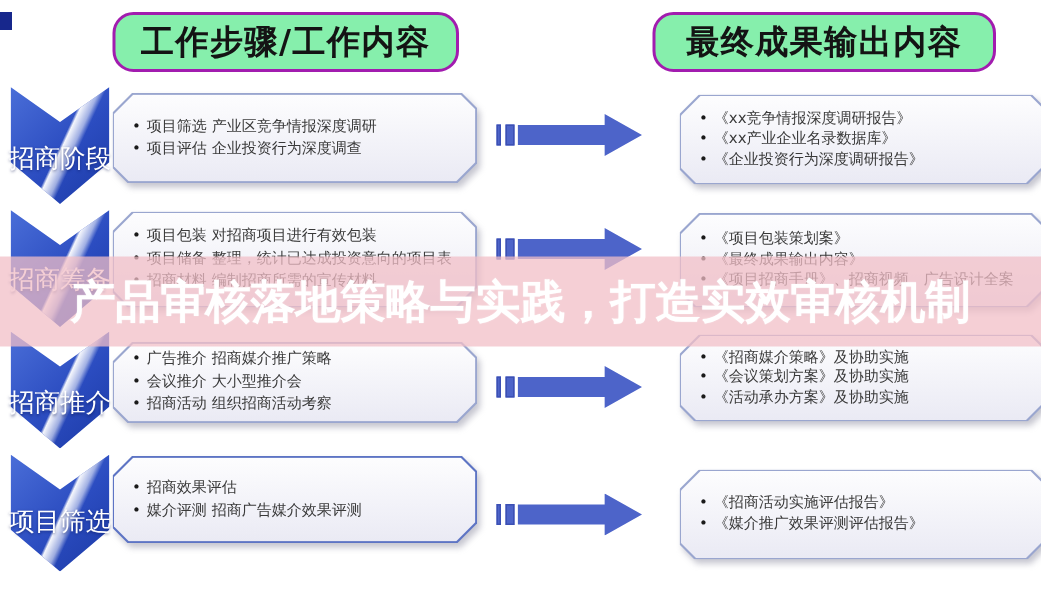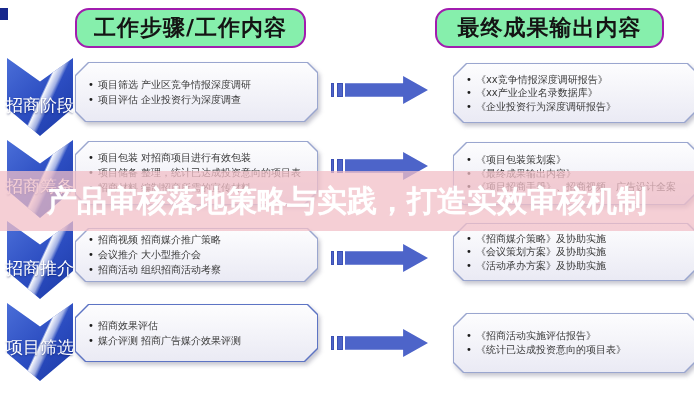--- a/index.html
+++ b/index.html
@@ -123,21 +123,21 @@
       <li>项目包装 对招商项目进行有效包装</li>
       <li>项目储备 整理，统计已达成投资意向的项目表</li>
       <li>招商材料 编制招商所需的宣传材料</li>
     </ul>
       </div>
   </div>
   <div class="sbox-wrap work-box" id="work-2">
     <div class="sbox-outer"></div>
     <div class="sbox-inner">
         <ul>
-      <li>招商视频 招商媒介推广策略</li>
+      <li>广告推介 招商媒介推广策略</li>
       <li>会议推介 大小型推介会</li>
       <li>招商活动 组织招商活动考察</li>
     </ul>
       </div>
   </div>
   <div class="sbox-wrap work-box" id="work-3">
     <div class="sbox-outer strong"></div>
     <div class="sbox-inner">
         <ul>
       <li>招商效果评估</li>
@@ -195,21 +195,21 @@
       <li>《会议策划方案》及协助实施</li>
       <li>《活动承办方案》及协助实施</li>
     </ul>
       </div>
   </div>
   <div class="sbox-wrap out-box" id="out-3">
     <div class="sbox-outer"></div>
     <div class="sbox-inner">
         <ul>
       <li>《招商活动实施评估报告》</li>
-      <li>《统计已达成投资意向的项目表》</li>
+      <li>《媒介推广效果评测评估报告》</li>
     </ul>
       </div>
   </div>
 
   <div id="banner">
     <span id="banner-text">产品审核落地策略与实践，打造实效审核机制</span>
   </div>
 
 </div>
 

